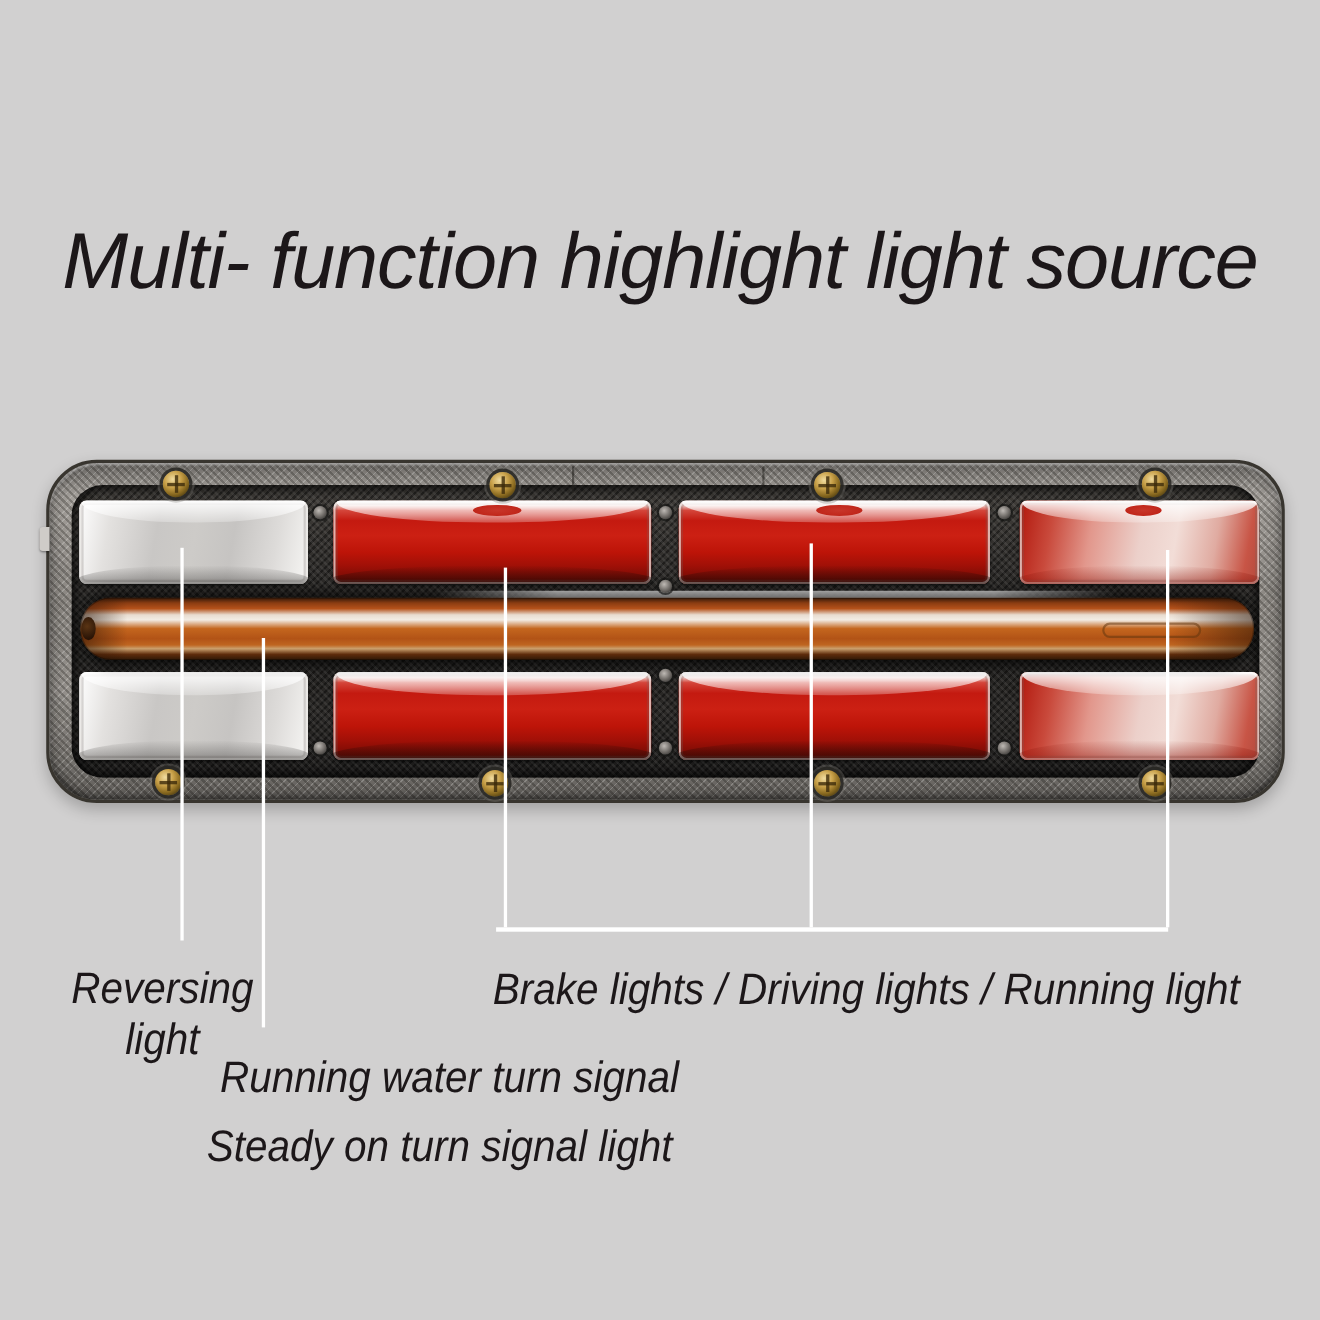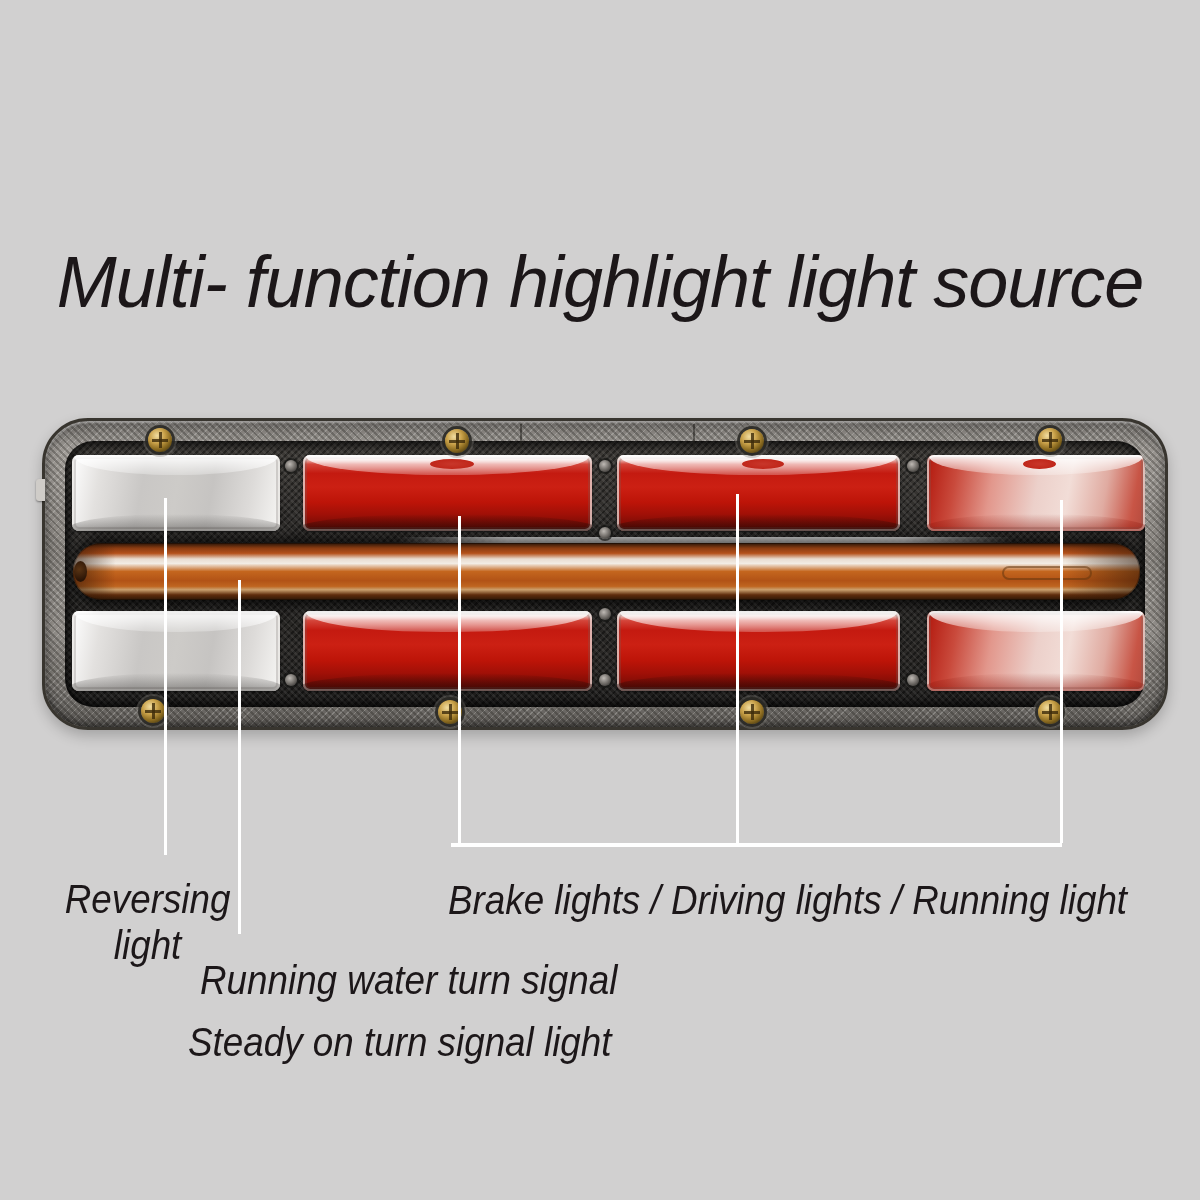--- a/index.html
+++ b/index.html
@@ -6,21 +6,21 @@
   .canvas{
     position:relative;width:1200px;height:1200px;margin:0 auto;overflow:hidden;
     background:var(--background,#d1d0d0);
     font-family:"Liberation Sans","DejaVu Sans",sans-serif;
     color:var(--text,#1c1719);
   }
   
   .title{
     position:absolute;left:0;right:0;top:200px;text-align:center;
     font-style:italic;font-weight:400;font-size:72px;line-height:76px;
-    letter-spacing:-1px;white-space:nowrap;margin-top:44px;
+    letter-spacing:-1px;white-space:nowrap;
   }
   
   .callout{
     position:absolute;font-style:italic;font-size:40px;line-height:44px;
     transform:scaleX(.92);transform-origin:left top;white-space:nowrap;
   }
   .callout.wrap{white-space:normal;text-align:center;line-height:46px;}
   
   .vline{position:absolute;width:3px;background:var(--leader-line,#fff);z-index:30;}
   .hline{position:absolute;height:4px;background:var(--leader-line,#fff);z-index:30;}

